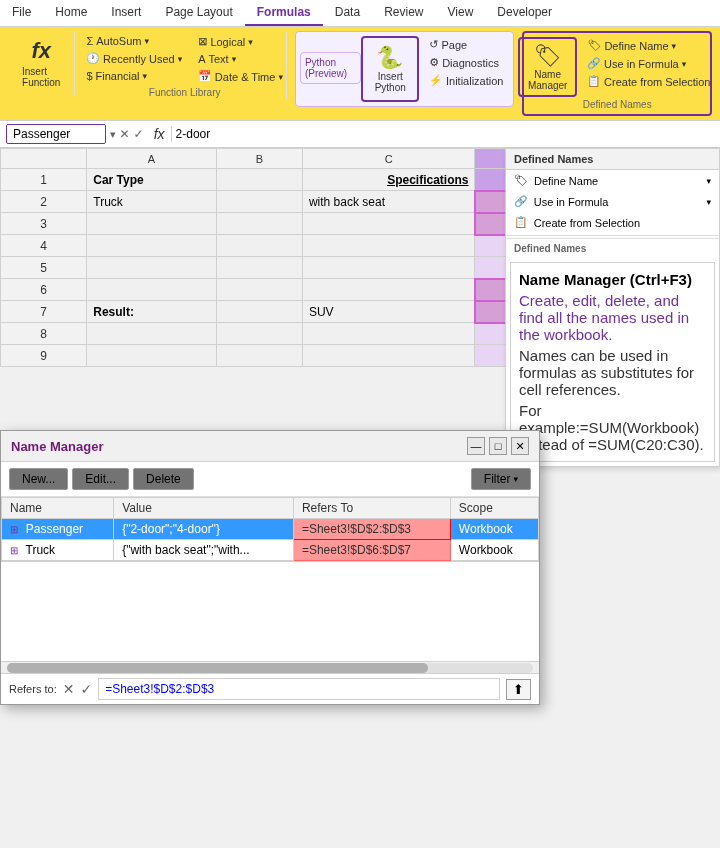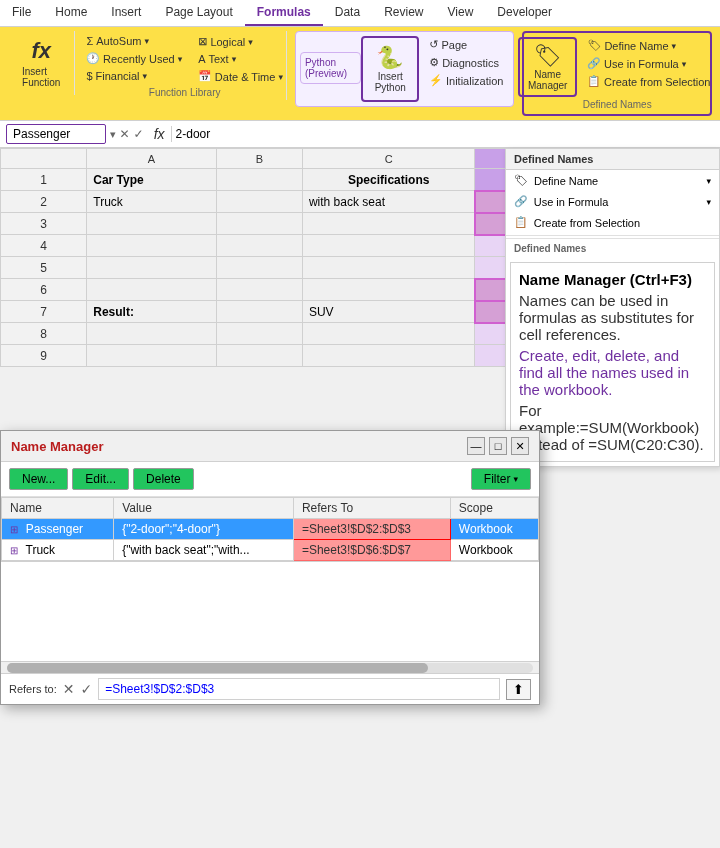--- a/index.html
+++ b/index.html
@@ -30,40 +30,40 @@
     .sheet-grid { width: 100%; border-collapse: collapse; }
     .sheet-grid th { background: #f2f2f2; border: 1px solid #d0d0d0; padding: 2px 6px; text-align: center; font-weight: normal; font-size: 11px; color: #333; height: 20px; }
     .sheet-grid td { border: 1px solid #d0d0d0; padding: 2px 6px; font-size: 12px; height: 22px; min-width: 60px; }
     .col-a { width: 90px; }
     .col-b { width: 50px; }
     .col-c { width: 120px; }
     .col-d { width: 110px; background: #e8d5f5; }
     .col-e { width: 60px; }
     .row-header { background: #f2f2f2; text-align: center; font-weight: normal; font-size: 11px; color: #333; width: 25px; }
     .bold { font-weight: bold; }
-    .text-center { text-align: center; }
+    .text-center { text-align: right; text-decoration: underline; }
     .text-right { text-align: left; }
     .highlighted-row { background: #d5a0d5 !important; color: #fff; }
 
     
     .defined-names-panel { position: absolute; right: 0; top: 0; width: 220px; background: #fff; border: 1px solid #d0d0d0; box-shadow: 2px 2px 6px rgba(0,0,0,0.15); z-index: 50; }
     .dn-title { background: #f2f2f2; border-bottom: 1px solid #d0d0d0; padding: 4px 8px; font-size: 11px; font-weight: bold; color: #333; }
     .dn-item { display: flex; align-items: center; padding: 4px 8px; font-size: 11px; cursor: pointer; }
     .dn-icon { margin-right: 6px; }
     .dn-separator { height: 1px; background: #e0e0e0; margin: 2px 0; }
     .dn-section { padding: 4px 8px; font-size: 10px; font-weight: bold; color: #666; border-top: 1px solid #e0e0e0; }
 
     
     .dialog-overlay { position: absolute; left: 0; top: 430px; width: 540px; background: #fff; border: 1px solid #999; box-shadow: 4px 4px 12px rgba(0,0,0,0.3); z-index: 200; }
     .dialog-titlebar { background: #f0f0f0; border-bottom: 1px solid #d0d0d0; padding: 6px 10px; display: flex; justify-content: space-between; align-items: center; }
-    .dialog-title { font-size: 13px; font-weight: bold; color: #b91c1c; }
+    .dialog-title { font-size: 13px; font-weight: bold; color: #701a75; }
     .dialog-controls { display: flex; gap: 4px; }
     .dialog-btn-sm { width: 18px; height: 18px; border: 1px solid #999; background: #e8e8e8; cursor: pointer; font-size: 11px; display: flex; align-items: center; justify-content: center; }
     .dialog-toolbar { display: flex; gap: 4px; padding: 6px 8px; border-bottom: 1px solid #e0e0e0; }
-    .dialog-action-btn { border: 1px solid #999; background: #22c55e; padding: 3px 12px; cursor: pointer; font-size: 12px; border-radius: 2px; }
+    .dialog-action-btn { border: 1px solid #999; background: #737373; padding: 3px 12px; cursor: pointer; font-size: 12px; border-radius: 2px; }
     .filter-btn { display: flex; align-items: center; gap: 3px; }
     .table-container { padding: 0; }
     .nm-table { width: 100%; border-collapse: collapse; font-size: 12px; }
     .nm-table th { background: #f2f2f2; border: 1px solid #d0d0d0; padding: 3px 8px; font-weight: normal; text-align: left; color: #333; }
     .nm-table td { border: 1px solid #d0d0d0; padding: 3px 8px; font-size: 12px; }
     .nm-row-selected { background: #3399ff; color: #fff; }
     .nm-row-selected td { color: #fff; }
     .nm-row-selected .refers-cell { background: #ff9999; color: #333; border: 1px solid #ff0000; }
     .nm-row-2 .refers-cell { background: #ff9999; color: #333; border: 1px solid #ff6666; }
     .scrollbar-area { height: 12px; background: #f0f0f0; border-top: 1px solid #d0d0d0; position: relative; }
@@ -321,22 +321,22 @@
     </div>
     <div class="dn-item">
       <span class="dn-icon">📋</span>
       <span>Create from Selection</span>
     </div>
     <div class="dn-separator"></div>
     <div class="dn-section">Defined Names</div>
 
     <div style="position:relative;background:#fff;border:1px solid #d0d0d0;margin:4px;padding:8px;font-size:15px;">
       <div style="font-weight:bold;margin-bottom:4px;">Name Manager (Ctrl+F3)</div>
+      <div style="color:#7030a0;margin-bottom:4px;">Create, edit, delete, and find all the names used in the workbook.</div>
       <div style="color:#333;margin-bottom:4px;">Names can be used in formulas as substitutes for cell references.</div>
-      <div style="color:#7030a0;margin-bottom:4px;">Create, edit, delete, and find all the names used in the workbook.</div>
       <div style="color:#333;">For example:=SUM(Workbook) instead of =SUM(C20:C30).</div>
     </div>
   </div>
 
 </div>
 
 <div class="dialog-overlay">
 
   <div class="dialog-titlebar">
     <span class="dialog-title">Name Manager</span>

